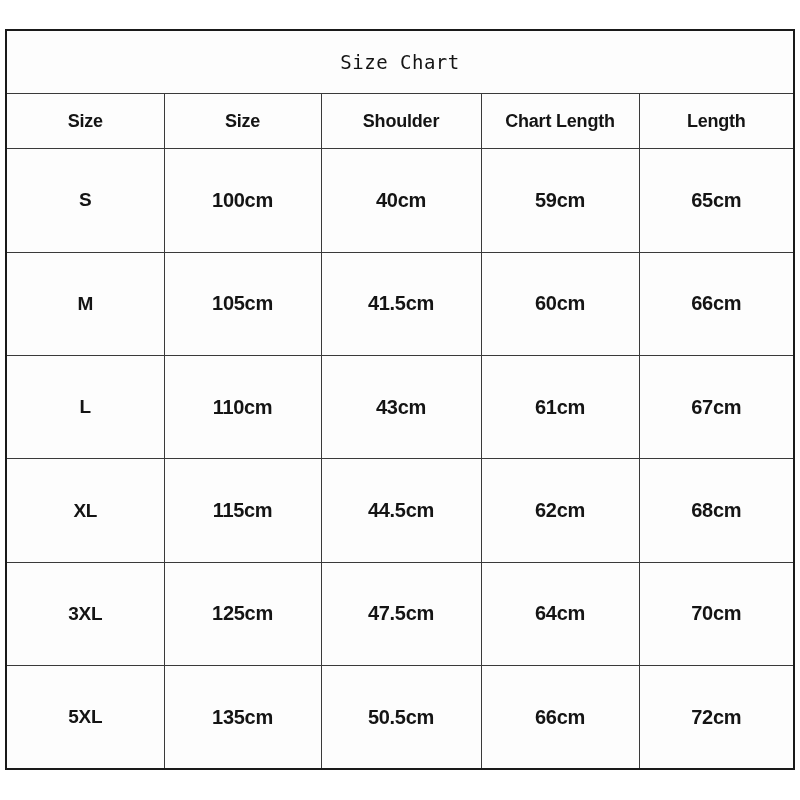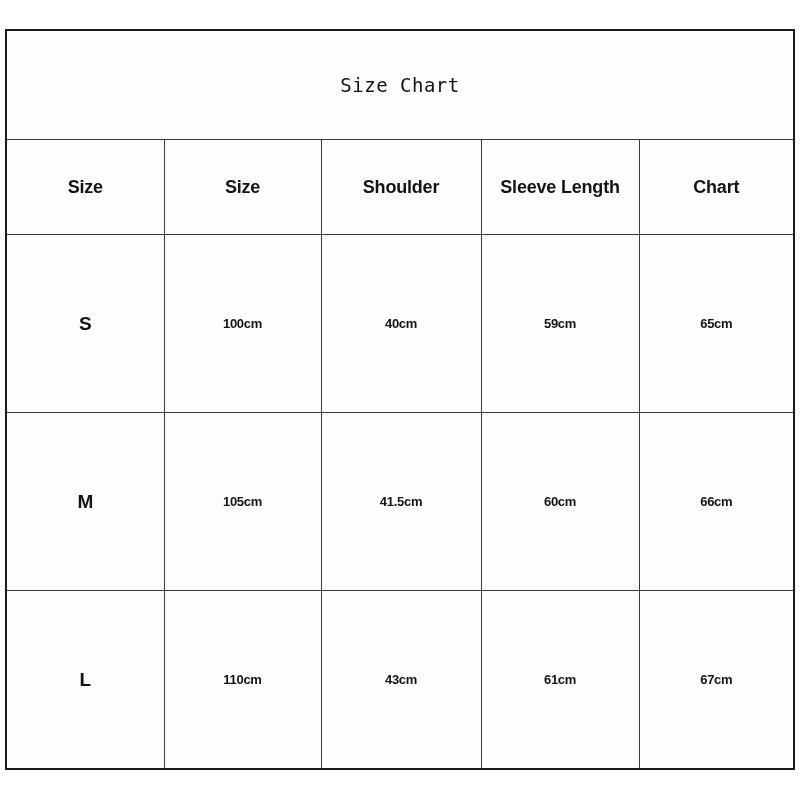--- a/index.html
+++ b/index.html
@@ -75,21 +75,21 @@
     font-size: 18px;
     font-weight: bold;
     letter-spacing: -0.2px;
     color: #141414;
   }
 
   
   tr.data-row { height: 81px; }
   tr.data-row td {
     font-family: "Liberation Sans", sans-serif;
-    font-size: 13px;
+    font-size: 20px;
     font-weight: bold;
     letter-spacing: -0.3px;
     color: #141414;
   }
   tr.data-row td.cell-size {
     font-size: 19px;
   }
 </style>
 </head>
 <body>
@@ -107,22 +107,22 @@
     <tbody>
 
       <tr class="title-row">
         <td class="chart-title" colspan="5">Size Chart</td>
       </tr>
 
       <tr class="header-row">
         <th>Size</th>
         <th>Size</th>
         <th>Shoulder</th>
-        <th>Sleeve Length</th>
-        <th>Chart</th>
+        <th>Chart Length</th>
+        <th>Length</th>
       </tr>
 
       <tr class="data-row">
         <td class="cell-size">S</td>
         <td>100cm</td>
         <td>40cm</td>
         <td>59cm</td>
         <td>65cm</td>
       </tr>
 
@@ -135,21 +135,42 @@
       </tr>
 
       <tr class="data-row">
         <td class="cell-size">L</td>
         <td>110cm</td>
         <td>43cm</td>
         <td>61cm</td>
         <td>67cm</td>
       </tr>
 
+      <tr class="data-row">
+        <td class="cell-size">XL</td>
+        <td>115cm</td>
+        <td>44.5cm</td>
+        <td>62cm</td>
+        <td>68cm</td>
+      </tr>
 
 
+      <tr class="data-row">
+        <td class="cell-size">3XL</td>
+        <td>125cm</td>
+        <td>47.5cm</td>
+        <td>64cm</td>
+        <td>70cm</td>
+      </tr>
 
 
+      <tr class="data-row">
+        <td class="cell-size">5XL</td>
+        <td>135cm</td>
+        <td>50.5cm</td>
+        <td>66cm</td>
+        <td>72cm</td>
+      </tr>
 
     </tbody>
   </table>
 
 </div>
 
 </body></html>

